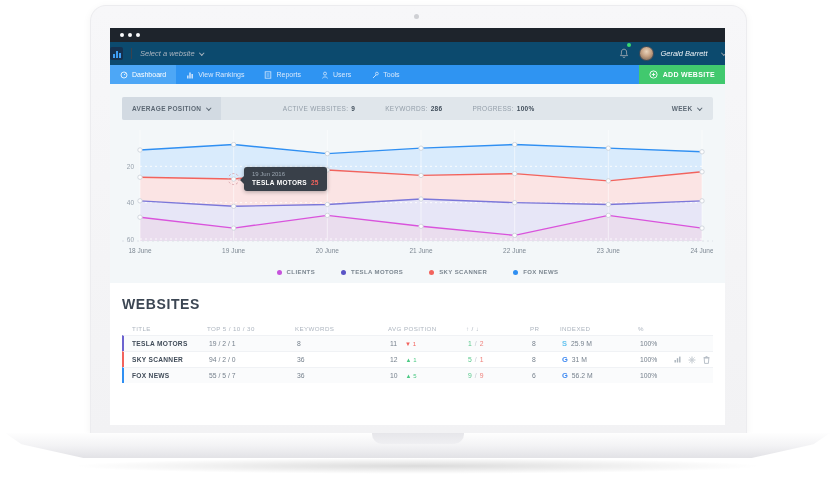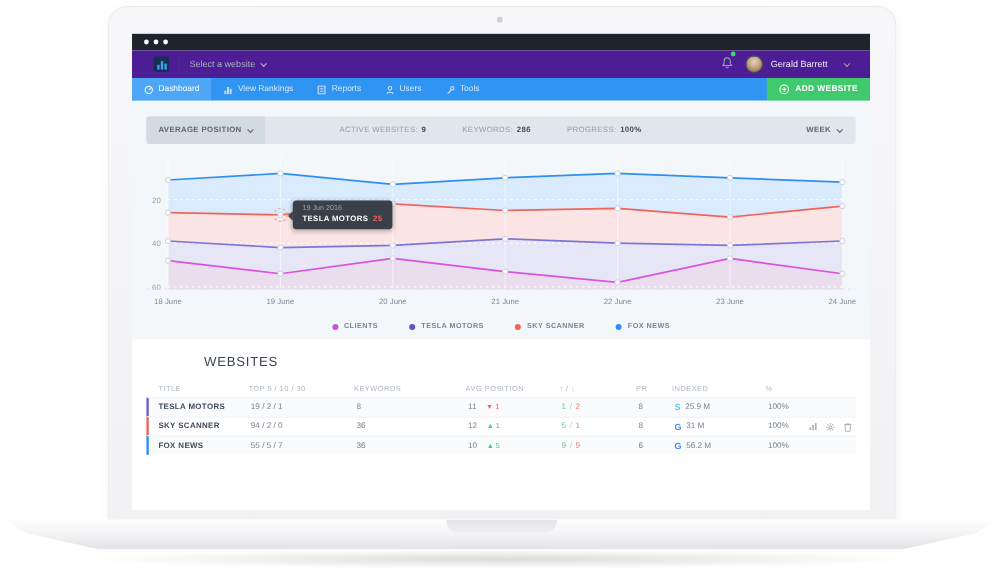--- a/index.html
+++ b/index.html
@@ -23,21 +23,21 @@
   .floor-shadow { position:absolute; left:70px; top:458px; width:695px; height:16px;
                   background:radial-gradient(ellipse at center, rgba(0,0,0,0.14) 0%, rgba(0,0,0,0) 70%); }
 
   
   .screen { position:absolute; left:110px; top:28px; width:615px; height:397px;
             background:#ffffff; overflow:hidden; }
 
   .titlebar { height:14px; background:#1e242c; display:flex; align-items:center; padding-left:10px; gap:4px; }
   .tb-dot { width:4px; height:4px; border-radius:50%; background:#fbfbfc; }
 
-  .navbar { height:23px; background:#4c1d95; display:flex; align-items:center; padding:0 18px; }
+  .navbar { height:23px; background:#0c4a6e; display:flex; align-items:center; padding:0 0;font-style:italic; }
   .logo { width:13px; height:13px; background:#16314f; border-radius:2px;
           display:flex; align-items:flex-end; justify-content:center; gap:1px; padding-bottom:2px; }
   .logo i { display:block; width:2px; background:#3f9ef5; }
   .logo i:nth-child(1){height:4px;} .logo i:nth-child(2){height:7px;} .logo i:nth-child(3){height:5px;}
   .nav-divider { width:1px; height:11px; background:#3a424e; margin:0 8px; }
   .site-selector { display:flex; align-items:center; gap:5px; color:#aab4bf; font-size:7.5px; cursor:pointer; }
   .chev { display:inline-block; width:3.5px; height:3.5px; border-right:1px solid currentColor;
           border-bottom:1px solid currentColor; transform:rotate(45deg); margin-top:-2px; }
   .nav-spacer { flex:1; }
   .bell-wrap { position:relative; margin-right:10px; cursor:pointer; }
@@ -83,21 +83,21 @@
   .tt-date { color:#9aa5b0; font-size:6px; margin-bottom:2px; }
   .tt-row { color:#ffffff; font-size:6.5px; font-weight:bold; letter-spacing:.3px; }
   .tt-val { color:#f2635d; margin-left:4px; }
 
   .legend { display:flex; justify-content:center; gap:26px; margin-top:3px; }
   .legend-item { display:flex; align-items:center; gap:5px; font-size:6px; font-weight:bold;
                  letter-spacing:.4px; color:#7b8690; }
   .legend-dot { width:5px; height:5px; border-radius:50%; }
 
   .websites-section { padding:13px 12px 0; background:#ffffff; }
-  .ws-title { font-size:11px; font-weight:normal; color:#3c4653; letter-spacing:.6px;margin-left:48px; }
+  .ws-title { font-size:14px; font-weight:bold; color:#3c4653; letter-spacing:.6px; }
   .tbl { margin-top:9px; }
   .t-grid { display:grid; grid-template-columns:85px 88px 93px 78px 64px 30px 78px 34px 1fr;
             align-items:center; }
   .tbl-header { height:14px; color:#aeb6c0; font-size:6.2px; letter-spacing:.4px; }
   .tbl-header .h-title { padding-left:10px; }
   .t-row { height:16px; font-size:6.8px; color:#76818d; border-top:1px solid #f0f2f5;
            background:#fafbfc; border-left:2px solid transparent; }
   .t-row.row-mid { background:#ffffff; }
   .t-row.b-tesla { border-left-color:#6c63cf; }
   .t-row.b-sky { border-left-color:#f2635d; }

